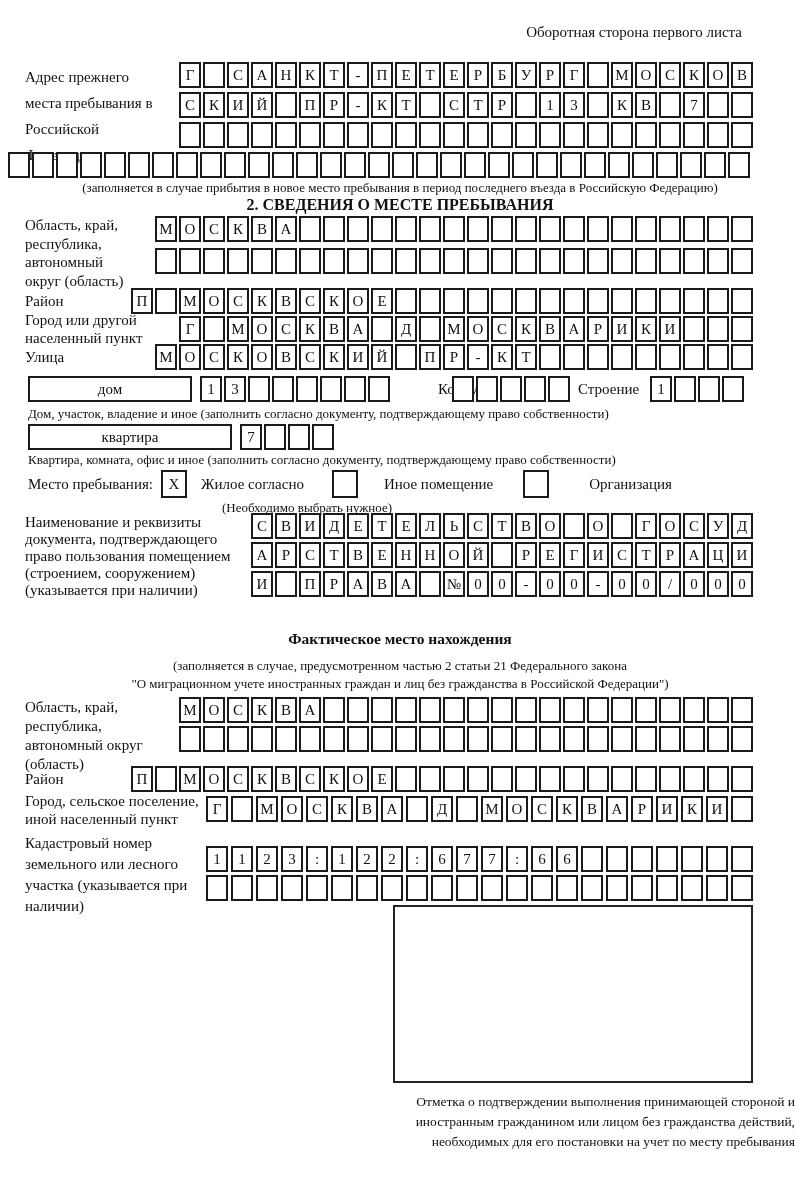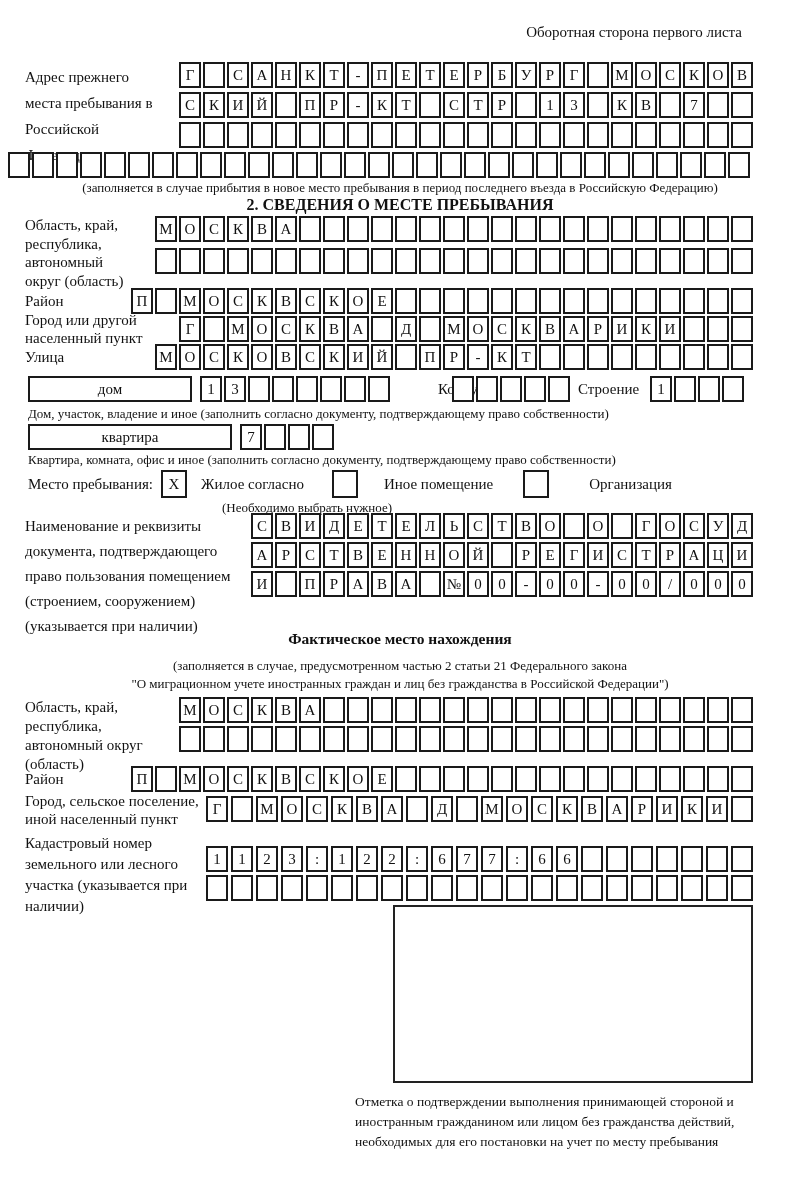--- a/index.html
+++ b/index.html
@@ -65,21 +65,21 @@
     <span>Место пребывания:</span>
     <span class="checkbox" style="margin-left:8px;">X</span>
     <span style="margin-left:14px;">Жилое согласно</span>
     <span class="checkbox" style="margin-left:28px;"></span>
     <span style="margin-left:26px;">Иное помещение</span>
     <span class="checkbox" style="margin-left:30px;"></span>
     <span style="margin-left:40px;">Организация</span>
   </div>
   <div class="abs cap" style="left:222px;top:500px;">(Необходимо выбрать нужное)</div>
 
-  <div class="abs lbl" style="left:25px;top:514px;width:214px;line-height:25px;">Наименование и реквизиты документа, подтверждающего право пользования помещением (строением, сооружением) (указывается при наличии)</div>
+  <div class="abs lbl" style="left:25px;top:514px;width:214px;line-height:17px;">Наименование и реквизиты документа, подтверждающего право пользования помещением (строением, сооружением) (указывается при наличии)</div>
   <div class="abs cells" style="left:251px;top:513px;"><span class="cell">С</span><span class="cell">В</span><span class="cell">И</span><span class="cell">Д</span><span class="cell">Е</span><span class="cell">Т</span><span class="cell">Е</span><span class="cell">Л</span><span class="cell">Ь</span><span class="cell">С</span><span class="cell">Т</span><span class="cell">В</span><span class="cell">О</span><span class="cell"></span><span class="cell">О</span><span class="cell"></span><span class="cell">Г</span><span class="cell">О</span><span class="cell">С</span><span class="cell">У</span><span class="cell">Д</span></div>
   <div class="abs cells" style="left:251px;top:542px;"><span class="cell">А</span><span class="cell">Р</span><span class="cell">С</span><span class="cell">Т</span><span class="cell">В</span><span class="cell">Е</span><span class="cell">Н</span><span class="cell">Н</span><span class="cell">О</span><span class="cell">Й</span><span class="cell"></span><span class="cell">Р</span><span class="cell">Е</span><span class="cell">Г</span><span class="cell">И</span><span class="cell">С</span><span class="cell">Т</span><span class="cell">Р</span><span class="cell">А</span><span class="cell">Ц</span><span class="cell">И</span></div>
   <div class="abs cells" style="left:251px;top:571px;"><span class="cell">И</span><span class="cell"></span><span class="cell">П</span><span class="cell">Р</span><span class="cell">А</span><span class="cell">В</span><span class="cell">А</span><span class="cell"></span><span class="cell">№</span><span class="cell">0</span><span class="cell">0</span><span class="cell">-</span><span class="cell">0</span><span class="cell">0</span><span class="cell">-</span><span class="cell">0</span><span class="cell">0</span><span class="cell">/</span><span class="cell">0</span><span class="cell">0</span><span class="cell">0</span></div>
 
   <div class="abs center bold" style="top:630px;font-size:15.5px;">Фактическое место нахождения</div>
   <div class="abs cap center" style="top:658px;">(заполняется в случае, предусмотренном частью 2 статьи 21 Федерального закона</div>
   <div class="abs cap center" style="top:676px;">"О миграционном учете иностранных граждан и лиц без гражданства в Российской Федерации")</div>
 
   <div class="abs lbl" style="left:25px;top:698px;width:130px;line-height:19px;">Область, край, республика, автономный округ (область)</div>
   <div class="abs cells" style="left:179px;top:697px;"><span class="cell">М</span><span class="cell">О</span><span class="cell">С</span><span class="cell">К</span><span class="cell">В</span><span class="cell">А</span><span class="cell"></span><span class="cell"></span><span class="cell"></span><span class="cell"></span><span class="cell"></span><span class="cell"></span><span class="cell"></span><span class="cell"></span><span class="cell"></span><span class="cell"></span><span class="cell"></span><span class="cell"></span><span class="cell"></span><span class="cell"></span><span class="cell"></span><span class="cell"></span><span class="cell"></span><span class="cell"></span></div>
@@ -89,15 +89,15 @@
   <div class="abs cells" style="left:131px;top:766px;"><span class="cell">П</span><span class="cell"></span><span class="cell">М</span><span class="cell">О</span><span class="cell">С</span><span class="cell">К</span><span class="cell">В</span><span class="cell">С</span><span class="cell">К</span><span class="cell">О</span><span class="cell">Е</span><span class="cell"></span><span class="cell"></span><span class="cell"></span><span class="cell"></span><span class="cell"></span><span class="cell"></span><span class="cell"></span><span class="cell"></span><span class="cell"></span><span class="cell"></span><span class="cell"></span><span class="cell"></span><span class="cell"></span><span class="cell"></span><span class="cell"></span></div>
 
   <div class="abs lbl" style="left:25px;top:792px;width:180px;line-height:18px;">Город, сельское поселение, иной населенный пункт</div>
   <div class="abs cells wide" style="left:206px;top:796px;"><span class="cell">Г</span><span class="cell"></span><span class="cell">М</span><span class="cell">О</span><span class="cell">С</span><span class="cell">К</span><span class="cell">В</span><span class="cell">А</span><span class="cell"></span><span class="cell">Д</span><span class="cell"></span><span class="cell">М</span><span class="cell">О</span><span class="cell">С</span><span class="cell">К</span><span class="cell">В</span><span class="cell">А</span><span class="cell">Р</span><span class="cell">И</span><span class="cell">К</span><span class="cell">И</span><span class="cell"></span></div>
 
   <div class="abs lbl" style="left:25px;top:833px;width:166px;line-height:21px;">Кадастровый номер земельного или лесного участка (указывается при наличии)</div>
   <div class="abs cells wide" style="left:206px;top:846px;"><span class="cell">1</span><span class="cell">1</span><span class="cell">2</span><span class="cell">3</span><span class="cell">:</span><span class="cell">1</span><span class="cell">2</span><span class="cell">2</span><span class="cell">:</span><span class="cell">6</span><span class="cell">7</span><span class="cell">7</span><span class="cell">:</span><span class="cell">6</span><span class="cell">6</span><span class="cell"></span><span class="cell"></span><span class="cell"></span><span class="cell"></span><span class="cell"></span><span class="cell"></span><span class="cell"></span></div>
   <div class="abs cells wide" style="left:206px;top:875px;"><span class="cell"></span><span class="cell"></span><span class="cell"></span><span class="cell"></span><span class="cell"></span><span class="cell"></span><span class="cell"></span><span class="cell"></span><span class="cell"></span><span class="cell"></span><span class="cell"></span><span class="cell"></span><span class="cell"></span><span class="cell"></span><span class="cell"></span><span class="cell"></span><span class="cell"></span><span class="cell"></span><span class="cell"></span><span class="cell"></span><span class="cell"></span><span class="cell"></span></div>
 
   <div class="abs stamp" style="left:393px;top:905px;width:356px;height:174px;"></div>
-  <div class="abs cap" style="left:355px;top:1092px;width:440px;text-align:left;line-height:20px;font-size:13.5px;">Отметка о подтверждении выполнения принимающей стороной и иностранным гражданином или лицом без гражданства действий, необходимых для его постановки на учет по месту пребывания</div>
+  <div class="abs cap" style="left:355px;top:1092px;width:440px;text-align:right;line-height:20px;font-size:13.5px;">Отметка о подтверждении выполнения принимающей стороной и иностранным гражданином или лицом без гражданства действий, необходимых для его постановки на учет по месту пребывания</div>
 
 </div>
 
 </body></html>

